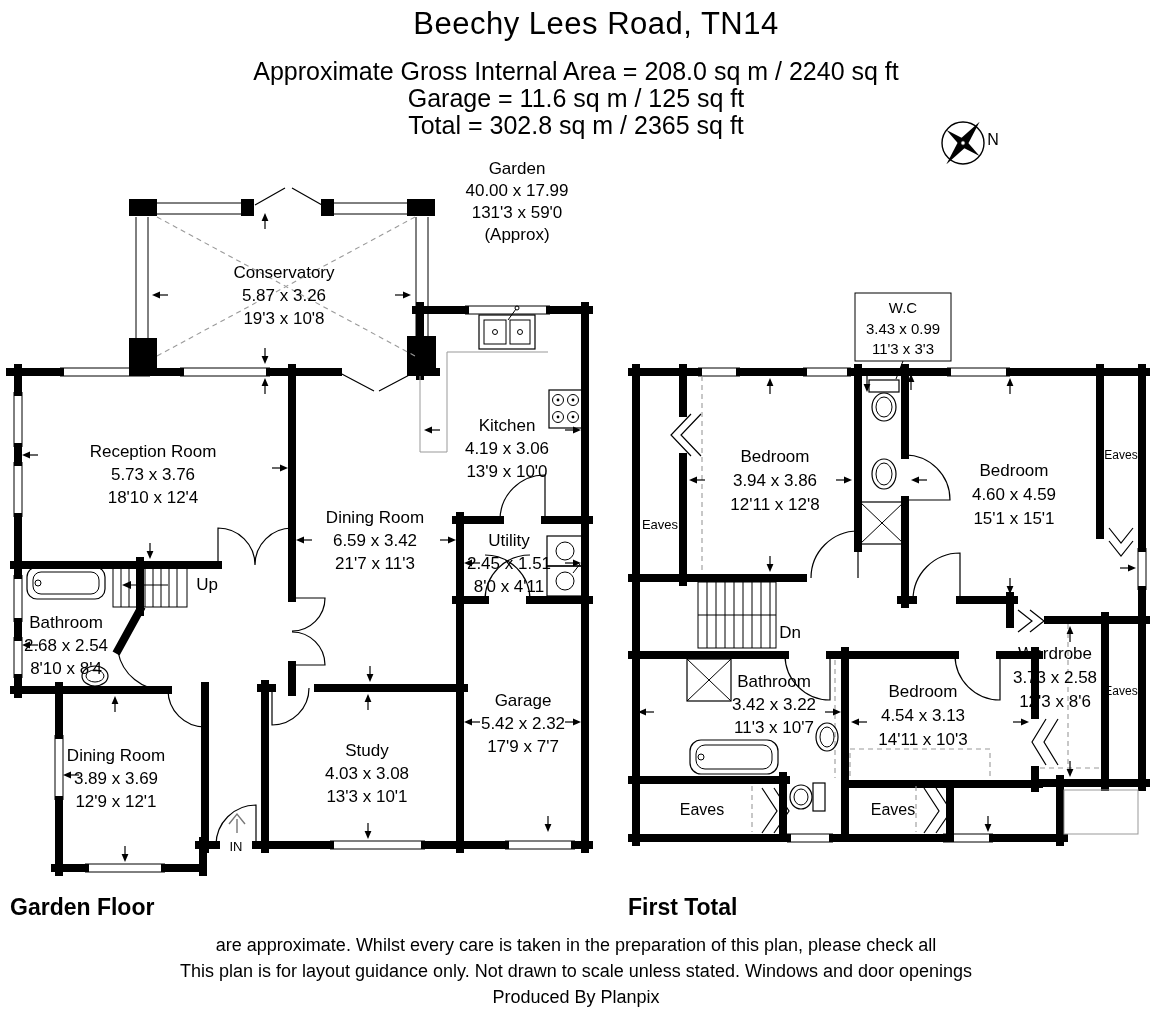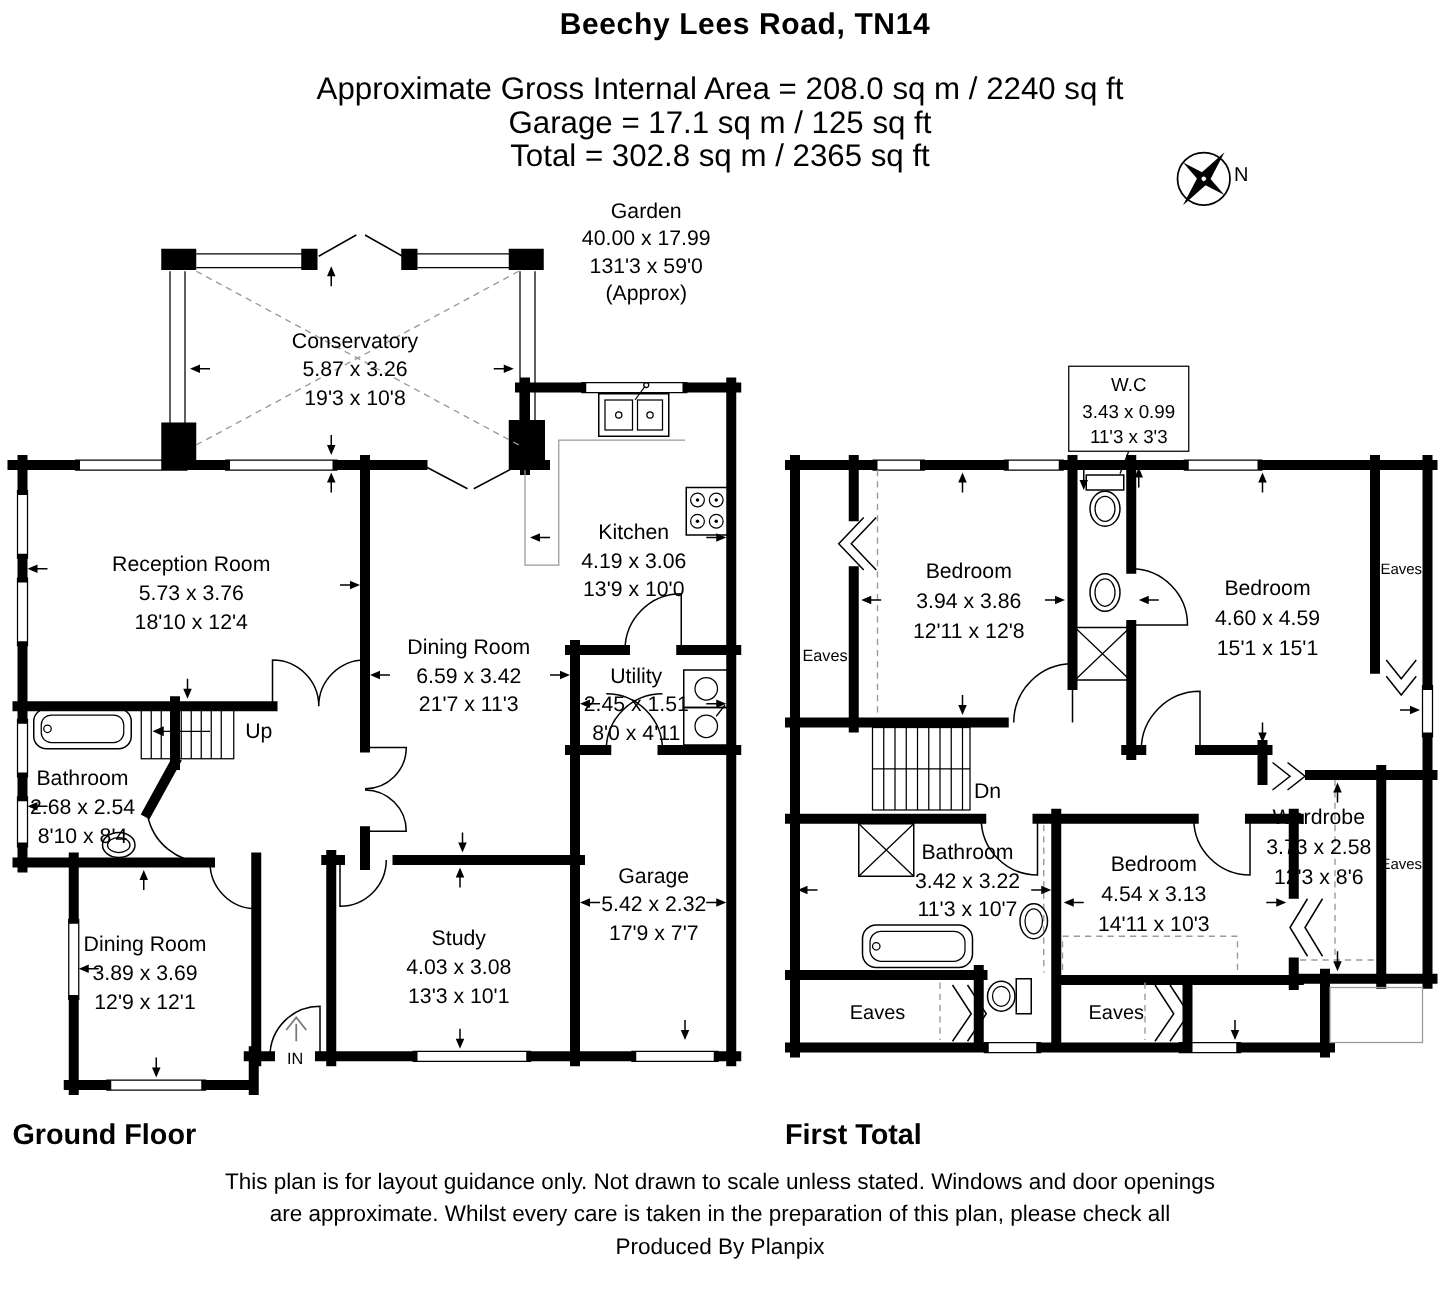--- a/index.html
+++ b/index.html
@@ -1,19 +1,19 @@
 <!DOCTYPE html>
 <html><head>
 <meta charset="utf-8">
 <style>
   html,body{margin:0;padding:0;background:#fff;}
   .page{position:relative;width:1152px;height:1032px;background:#fff;overflow:hidden;
         font-family:"Liberation Sans",sans-serif;color:#000;}
   .hdr{position:absolute;top:6px;left:0;width:100%;text-align:center;}
-  .hdr h1{margin:0;font-size:24px;font-weight:bold;letter-spacing:.5px;padding-left:40px;}
+  .hdr h1{margin:0;font-size:31px;font-weight:normal;letter-spacing:.5px;padding-left:40px;}
   .area{position:absolute;top:58px;left:0;width:100%;text-align:center;font-size:25px;line-height:27px;}
   .floor-label{position:absolute;font-size:23px;font-weight:bold;}
   .fl-gf{left:10px;top:894px;}
   .fl-ff{left:628px;top:894px;}
   .ftr{position:absolute;top:932px;left:0;width:100%;text-align:center;font-size:18px;line-height:26px;}
   svg.plan{position:absolute;left:0;top:0;}
   .wall{fill:none;stroke:#000;stroke-width:8;stroke-linecap:square;}
   .thin{fill:none;stroke:#000;stroke-width:1.2;}
   .thin2{fill:none;stroke:#000;stroke-width:1;}
   .gray{fill:none;stroke:#999;stroke-width:1;}
@@ -30,21 +30,21 @@
 </head>
 <body>
 
 <div class="page">
 
   <div class="hdr">
     <h1>Beechy Lees Road, TN14</h1>
   </div>
   <div class="area">
     <div>Approximate Gross Internal Area = 208.0 sq m / 2240 sq ft</div>
-    <div>Garage = 17.1 sq m / 125 sq ft</div>
+    <div>Garage = 11.6 sq m / 125 sq ft</div>
     <div>Total = 302.8 sq m / 2365 sq ft</div>
   </div>
 
   <svg class="plan" width="1152" height="1032" viewBox="0 0 1152 1032">
     <defs>
       <g id="dim">
         <path d="M-16,0 H-5" stroke="#000" stroke-width="1.2" fill="none"></path>
         <path d="M0,0 L-8,-3.4 L-8,3.4 Z" fill="#000"></path>
       </g>
     </defs>
@@ -412,22 +412,22 @@
         <use href="#dim" transform="translate(1070,626) rotate(-90)"></use>
         <use href="#dim" transform="translate(1070,777) rotate(90)"></use>
         <use href="#dim" transform="translate(988,832) rotate(90)"></use>
         <use href="#dim" transform="translate(867,392) rotate(90)"></use>
         <use href="#dim" transform="translate(911,374) rotate(-90)"></use>
         <use href="#dim" transform="translate(548,832) rotate(90)"></use>
       </g>
     </g>
   </svg>
 
-  <div class="floor-label fl-gf">Ground Floor</div>
+  <div class="floor-label fl-gf">Garden Floor</div>
   <div class="floor-label fl-ff">First Total</div>
 
   <div class="ftr">
+    <div>are approximate. Whilst every care is taken in the preparation of this plan, please check all</div>
     <div>This plan is for layout guidance only. Not drawn to scale unless stated. Windows and door openings</div>
-    <div>are approximate. Whilst every care is taken in the preparation of this plan, please check all</div>
     <div>Produced By Planpix</div>
   </div>
 
 </div>
 
 </body></html>

